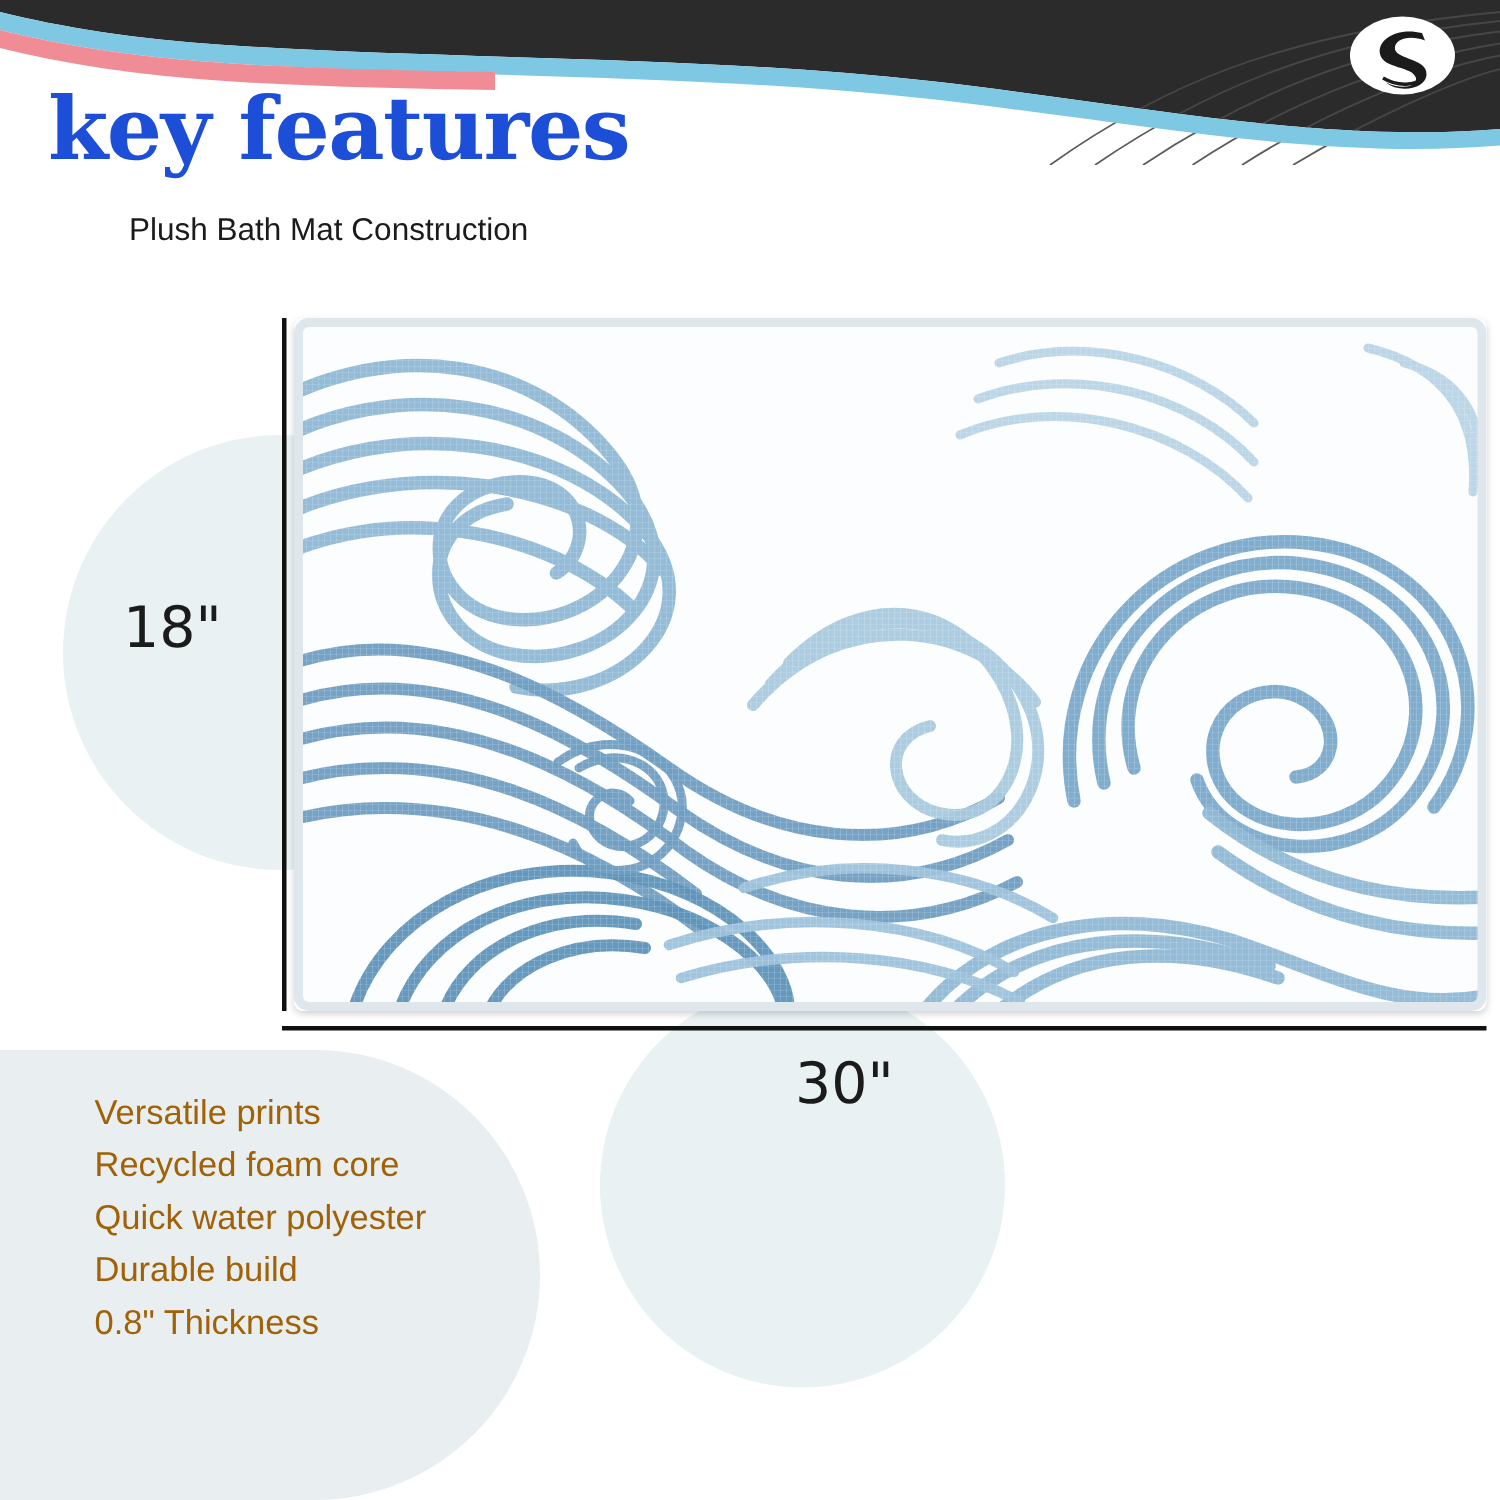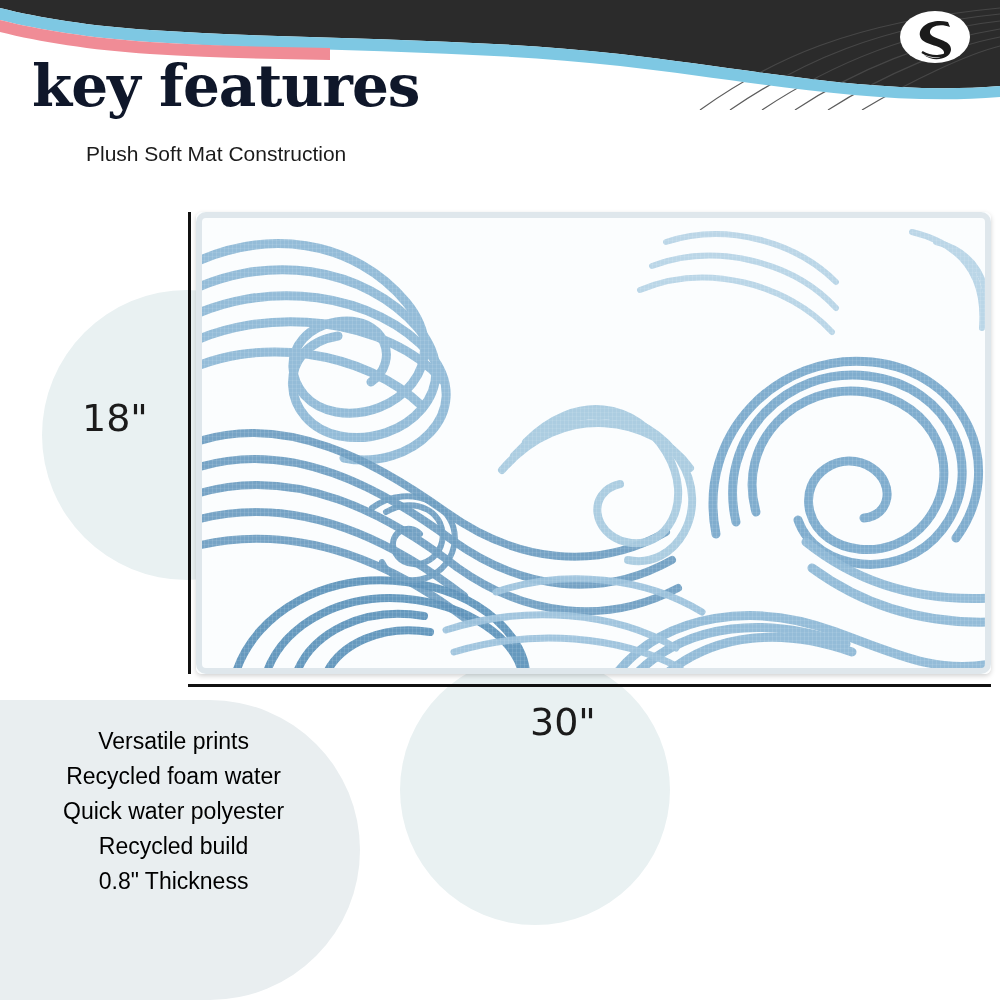--- a/index.html
+++ b/index.html
@@ -66,21 +66,21 @@
 
   
   .title {
     position: absolute;
     left: 32px;
     top: 52px;
     font-family: "DejaVu Serif", serif;
     font-weight: bold;
     font-size: 58px;
     letter-spacing: -1px;
-    color: #0f172a;
+    color: #1d4ed8;
     z-index: 3;
     margin: 0;
   }
   .subtitle {
     position: absolute;
     left: 86px;
     top: 142px;
     font-size: 21px;
     color: #1b1b1b;
     z-index: 3;
@@ -151,23 +151,22 @@
     left: 63px;
     top: 724px;
     z-index: 5;
     list-style: none;
     margin: 0;
     padding: 0;
   }
   .feature-list li {
     font-size: 23px;
     line-height: 35px;
-    color: #000000;
+    color: #a16207;
     white-space: nowrap;
-    text-align: center;
   }
 </style>
 </head>
 <body>
 
 <div class="deco-circle circle-left"></div>
 <div class="deco-circle circle-mid"></div>
 <div class="deco-circle circle-bottom"></div>
 
 <div class="top-banner">
@@ -192,21 +191,21 @@
   <span class="logo-mark">
     <svg viewBox="0 0 74 58" width="74" height="58" xmlns="http://www.w3.org/2000/svg">
       <ellipse cx="37" cy="29" rx="35" ry="26" fill="#ffffff"></ellipse>
       <path d="M50 14 C34 10 20 18 22 28 C24 38 44 36 46 44 C47 50 36 52 26 47 C34 54 52 52 53 42 C54 31 34 32 32 25 C31 18 42 15 52 19 Z" fill="#1b1b1b"></path>
       <path d="M24 44 C34 50 46 49 50 44" stroke="#1b1b1b" stroke-width="2.4" fill="none"></path>
     </svg>
   </span>
 </div>
 
 <h1 class="title">key features</h1>
-<p class="subtitle">Plush Soft Mat Construction</p>
+<p class="subtitle">Plush Bath Mat Construction</p>
 
 <div class="product-wrap">
   <svg viewBox="0 0 795 462" xmlns="http://www.w3.org/2000/svg" preserveAspectRatio="none">
     <defs>
       <linearGradient id="g1" x1="0" y1="0" x2="1" y2="1">
         <stop offset="0%" stop-color="#9ec6de"></stop>
         <stop offset="100%" stop-color="#6a9cc3"></stop>
       </linearGradient>
       <pattern id="weave" width="4" height="4" patternUnits="userSpaceOnUse">
         <rect width="4" height="4" fill="none"></rect>
@@ -294,17 +293,17 @@
   </svg>
 </div>
 
 <div class="dim-vline"></div>
 <div class="dim-hline"></div>
 <div class="dim-label-v">18"</div>
 <div class="dim-label-h">30"</div>
 
 <ul class="feature-list">
   <li>Versatile prints</li>
-  <li>Recycled foam water</li>
+  <li>Recycled foam core</li>
   <li>Quick water polyester</li>
-  <li>Recycled build</li>
+  <li>Durable build</li>
   <li>0.8" Thickness</li>
 </ul>
 
 </body></html>

